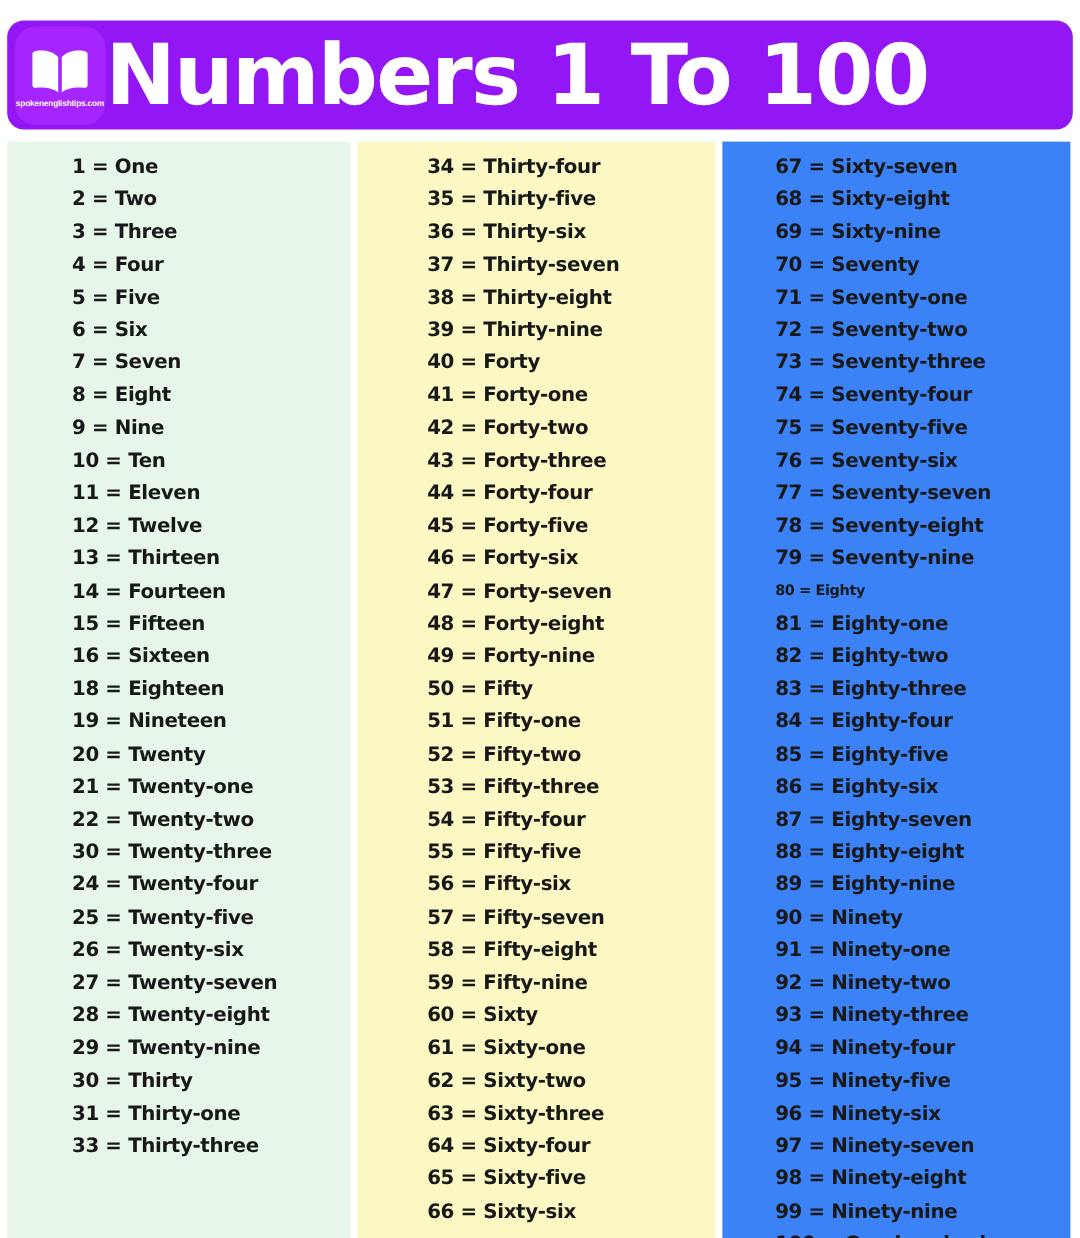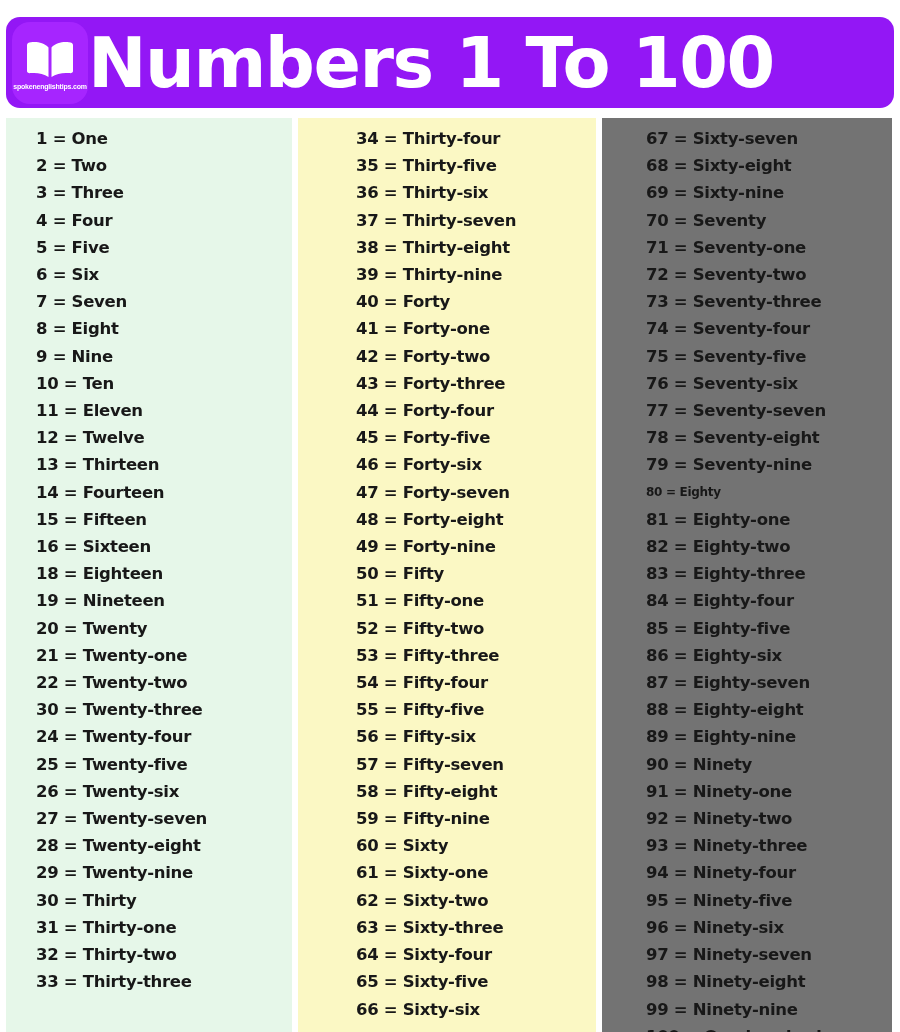--- a/index.html
+++ b/index.html
@@ -87,30 +87,30 @@
   .col {
     position: relative;
     height: 100%;
     box-sizing: border-box;
     padding-top: 7px;
     overflow: hidden;
   }
   .col-green {
     flex: 0 0 286px;
     background: #e6f7e9;
-    padding-left: 30px;
+    padding-left: 54px;
   }
   .col-yellow {
     flex: 0 0 298px;
     background: #fbf8c4;
     padding-left: 58px;
   }
   .col-pink {
     flex: 0 0 290px;
-    background: #737373;
+    background: #3b82f6;
     padding-left: 44px;
   }
   .entry {
     font-family: "DejaVu Sans", sans-serif;
     font-weight: bold;
     font-size: 16.5px;
     line-height: 27.2px;
     color: #181818;
     white-space: nowrap;
     letter-spacing: -0.3px;
@@ -163,21 +163,20 @@
         <div class="entry">22 = Twenty-two</div>
         <div class="entry">30 = Twenty-three</div>
         <div class="entry">24 = Twenty-four</div>
         <div class="entry">25 = Twenty-five</div>
         <div class="entry">26 = Twenty-six</div>
         <div class="entry">27 = Twenty-seven</div>
         <div class="entry">28 = Twenty-eight</div>
         <div class="entry">29 = Twenty-nine</div>
         <div class="entry">30 = Thirty</div>
         <div class="entry">31 = Thirty-one</div>
-        <div class="entry">32 = Thirty-two</div>
         <div class="entry">33 = Thirty-three</div>
       </div>
     <div class="col col-yellow">
         <div class="entry">34 = Thirty-four</div>
         <div class="entry">35 = Thirty-five</div>
         <div class="entry">36 = Thirty-six</div>
         <div class="entry">37 = Thirty-seven</div>
         <div class="entry">38 = Thirty-eight</div>
         <div class="entry">39 = Thirty-nine</div>
         <div class="entry">40 = Forty</div>

